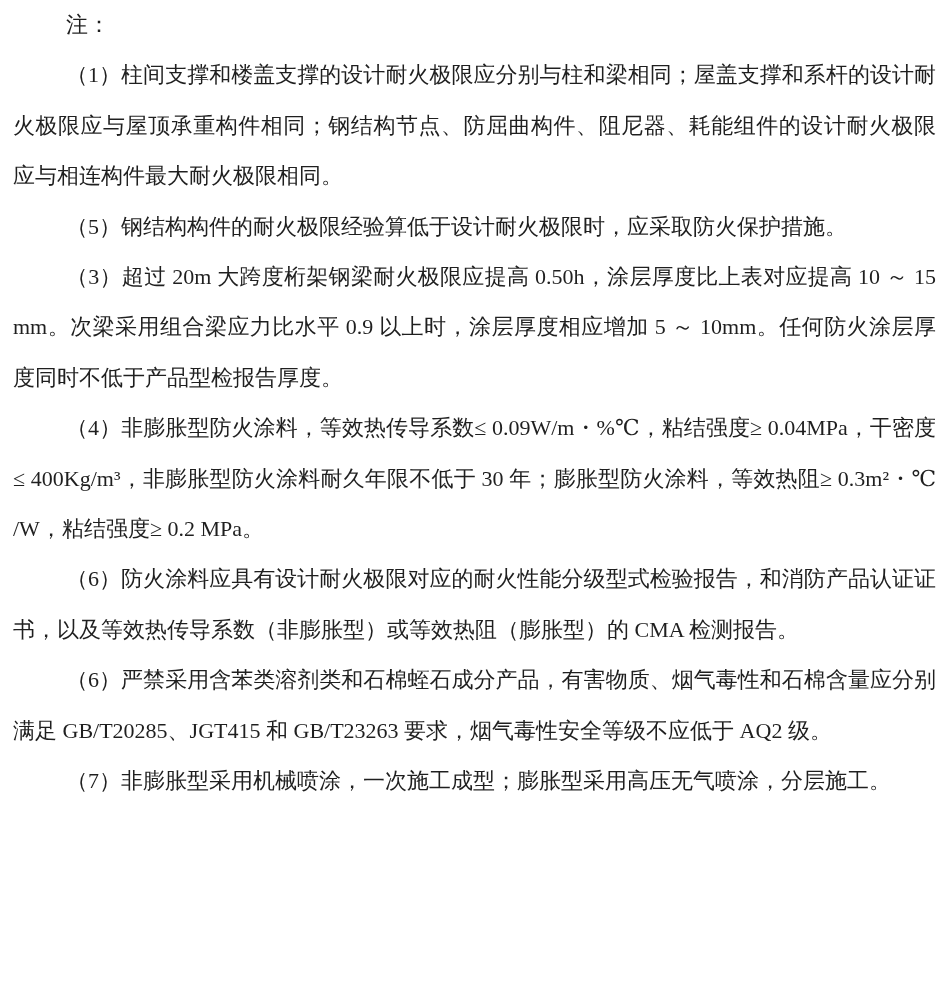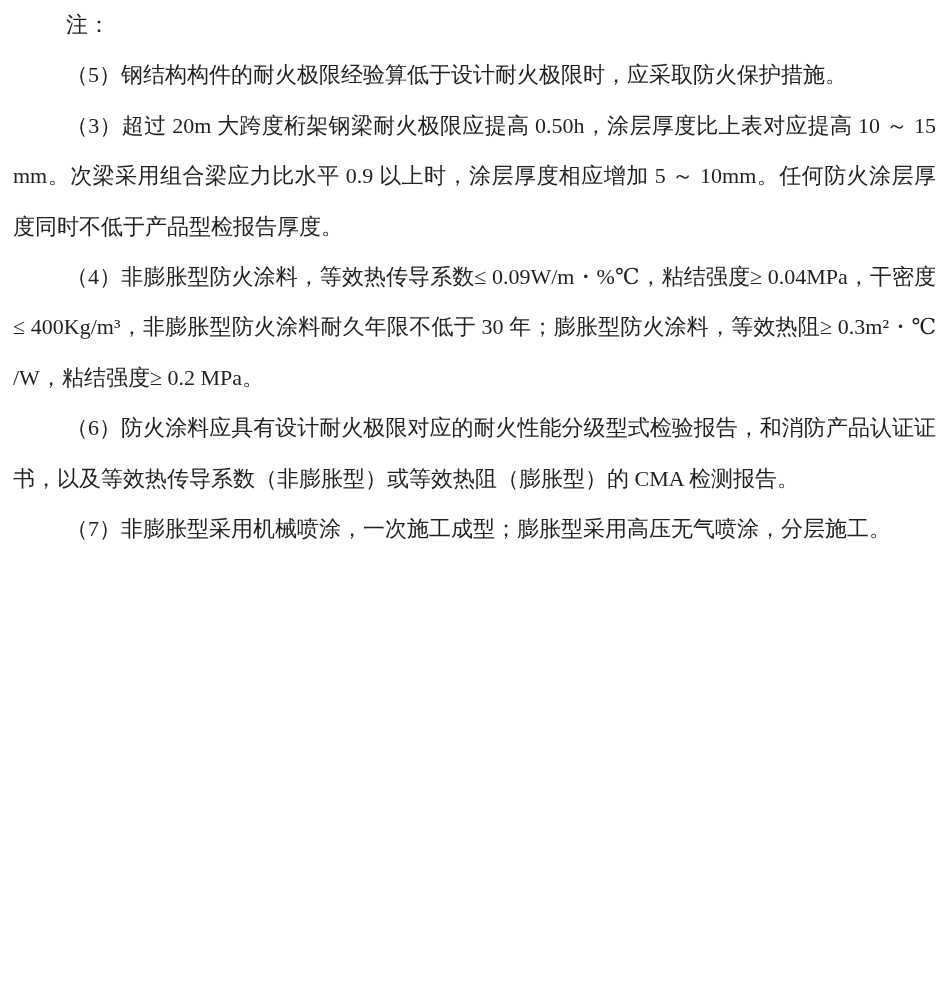--- a/index.html
+++ b/index.html
@@ -30,18 +30,20 @@
     text-indent: 53px;
     text-justify: inter-ideograph;
     word-break: break-all;
   }
 </style>
 </head>
 <body>
 
 <div class="doc">
   <p>注：</p>
+  <p>（1）柱间支撑和楼盖支撑的设计耐火极限应分别与柱和梁相同；屋盖支撑和系杆的设计耐火极限应与屋顶承重构件相同；钢结构节点、防屈曲构件、阻尼器、耗能组件的设计耐火极限应与相连构件最大耐火极限相同。</p>
   <p>（5）钢结构构件的耐火极限经验算低于设计耐火极限时，应采取防火保护措施。</p>
   <p>（3）超过 20m 大跨度桁架钢梁耐火极限应提高 0.50h，涂层厚度比上表对应提高 10 ～ 15mm。次梁采用组合梁应力比水平 0.9 以上时，涂层厚度相应增加 5 ～ 10mm。任何防火涂层厚度同时不低于产品型检报告厚度。</p>
   <p>（4）非膨胀型防火涂料，等效热传导系数≤ 0.09W/m・%℃，粘结强度≥ 0.04MPa，干密度≤ 400Kg/m³，非膨胀型防火涂料耐久年限不低于 30 年；膨胀型防火涂料，等效热阻≥ 0.3m²・℃ /W，粘结强度≥ 0.2 MPa。</p>
   <p>（6）防火涂料应具有设计耐火极限对应的耐火性能分级型式检验报告，和消防产品认证证书，以及等效热传导系数（非膨胀型）或等效热阻（膨胀型）的 CMA 检测报告。</p>
+  <p>（6）严禁采用含苯类溶剂类和石棉蛭石成分产品，有害物质、烟气毒性和石棉含量应分别满足 GB/T20285、JGT415 和 GB/T23263 要求，烟气毒性安全等级不应低于 AQ2 级。</p>
   <p>（7）非膨胀型采用机械喷涂，一次施工成型；膨胀型采用高压无气喷涂，分层施工。</p>
 </div>
 
 </body></html>

